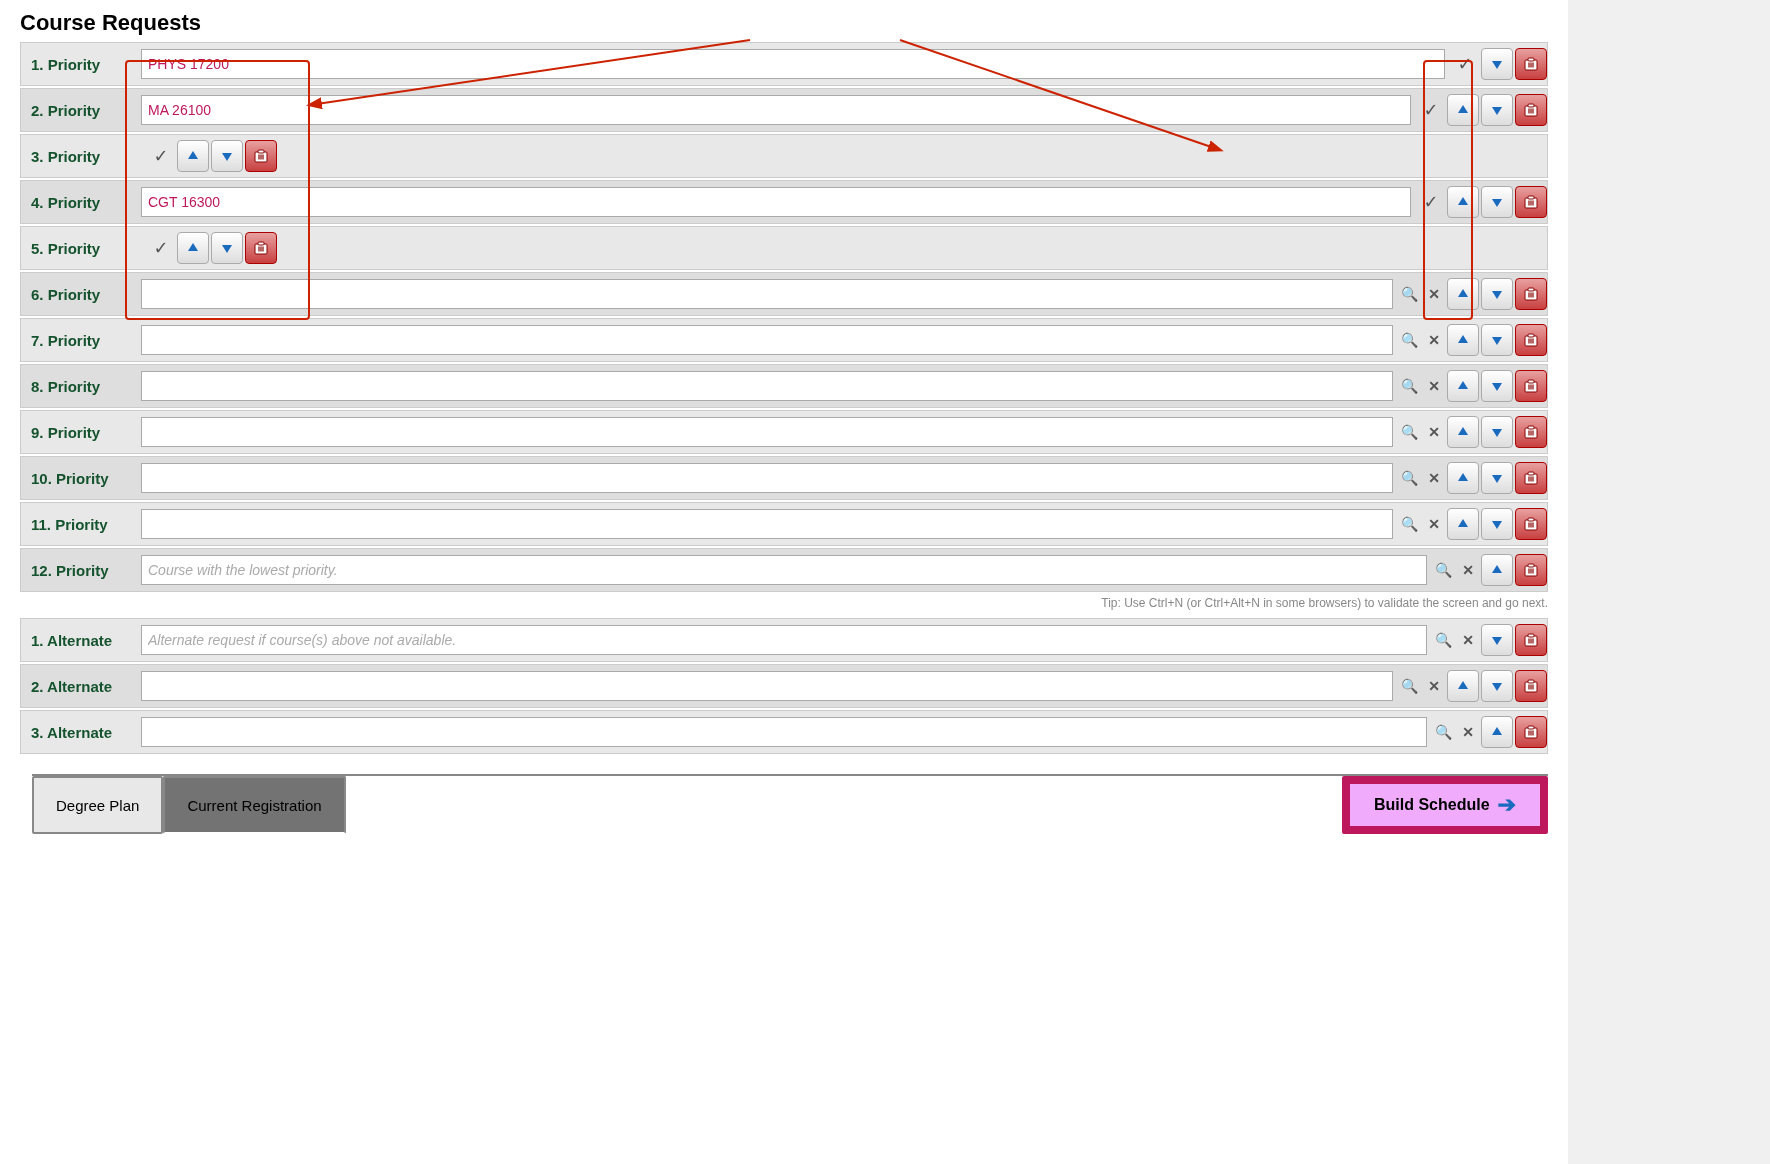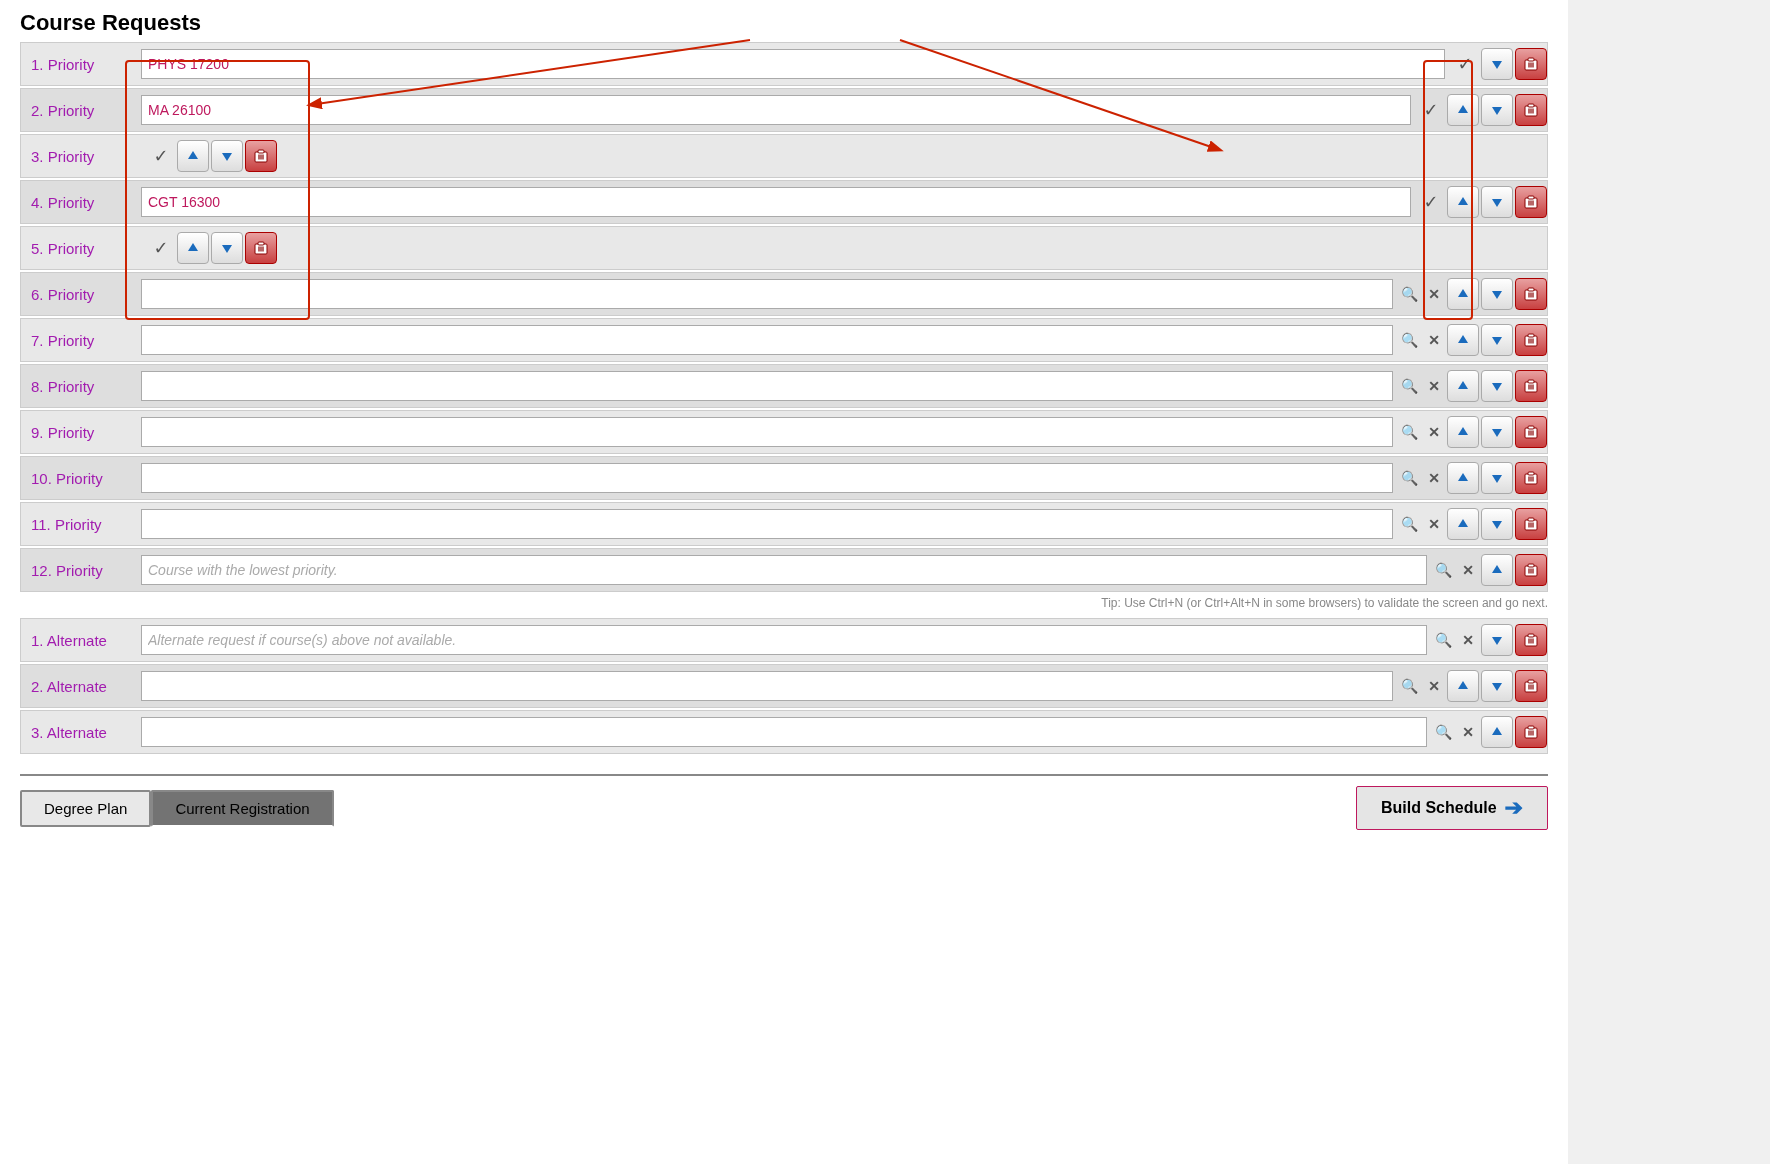--- a/index.html
+++ b/index.html
@@ -52,22 +52,22 @@
       height: 44px;
       margin-bottom: 2px;
     }
     .row:nth-child(even) {
       background: #dedede;
     }
     .priority-label {
       width: 120px;
       min-width: 120px;
       padding-left: 10px;
-      font-weight: normal;
-      color: #a21caf;
+      font-weight: bold;
+      color: #14532d;
       font-size: 15px;
       flex-shrink: 0;
     }
     .course-input {
       flex: 1;
       height: 30px;
       border: 1px solid #aaa;
       background: #fff;
       padding: 2px 6px;
       font-size: 14px;
@@ -142,25 +142,24 @@
       height: 16px;
     }
     .tip-text {
       text-align: right;
       color: #888;
       font-size: 12px;
       margin: 4px 0 8px 0;
     }
     .footer-bar {
       display: flex;
-      align-items: center;
       justify-content: space-between;
       margin-top: 20px;
       border-top: 2px solid #888;
-      padding-top: 10px;
+      margin-left: 12px;
     }
     .footer-left {
       display: flex;
       gap: 0;
     }
     .footer-btn {
       padding: 8px 22px;
       border: 2px solid #888;
       background: #e8e8e8;
       font-size: 15px;
@@ -169,22 +168,22 @@
     }
     .footer-btn.active {
       background: #737373;
       border-bottom: 2px solid #fff;
     }
     .build-btn {
       display: flex;
       align-items: center;
       gap: 8px;
       padding: 8px 24px;
-      border: 1px solid #be185d;
-      background: #e5e5e5;
+      border: 8px solid #be185d;
+      background: #f0abfc;
       font-size: 16px;
       font-weight: bold;
       cursor: pointer;
       border-radius: 2px;
     }
     .build-arrow {
       color: #1a6bbd;
       font-size: 22px;
     }
     

